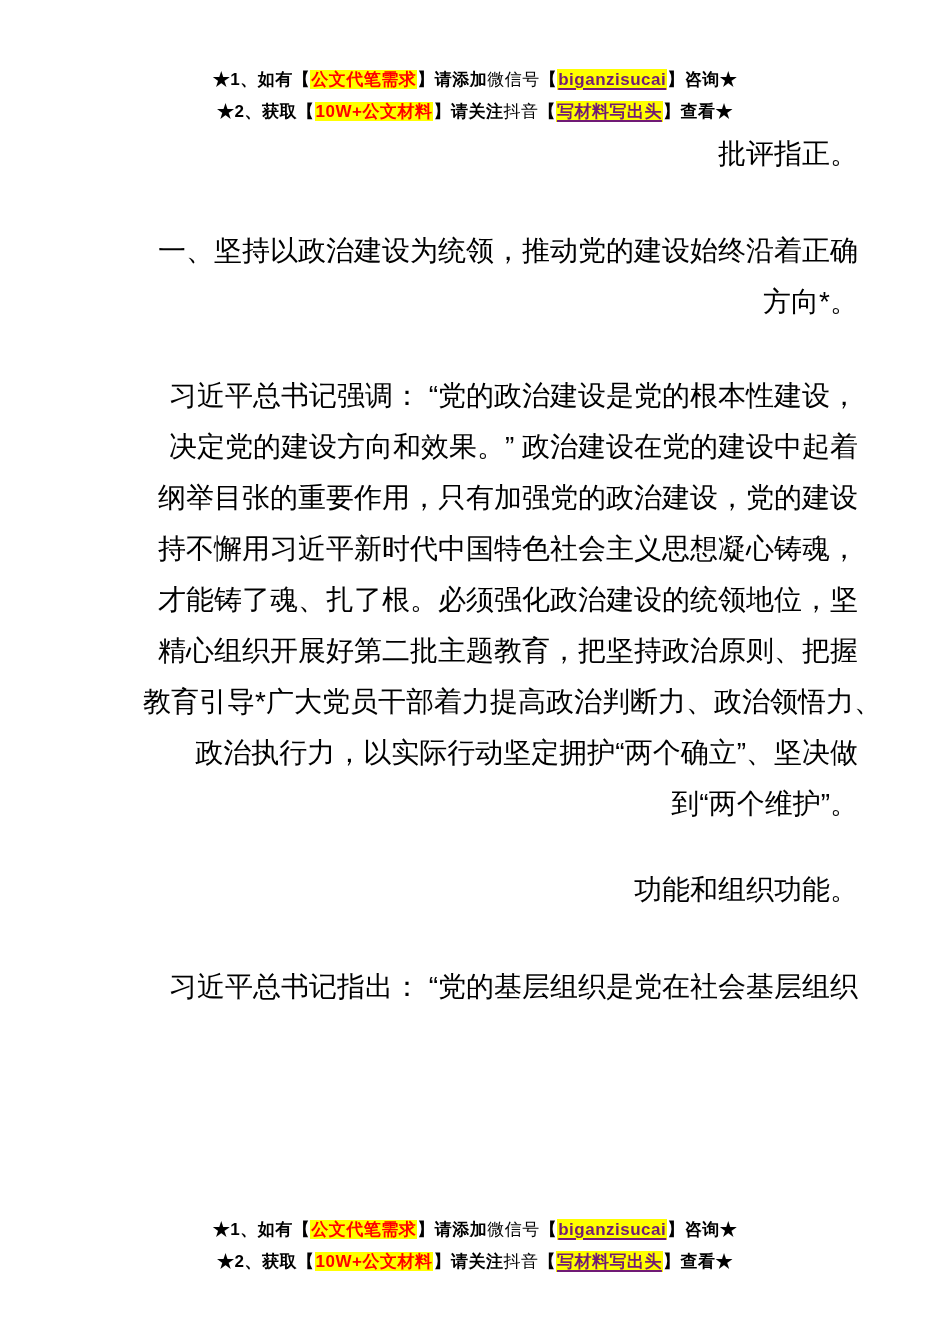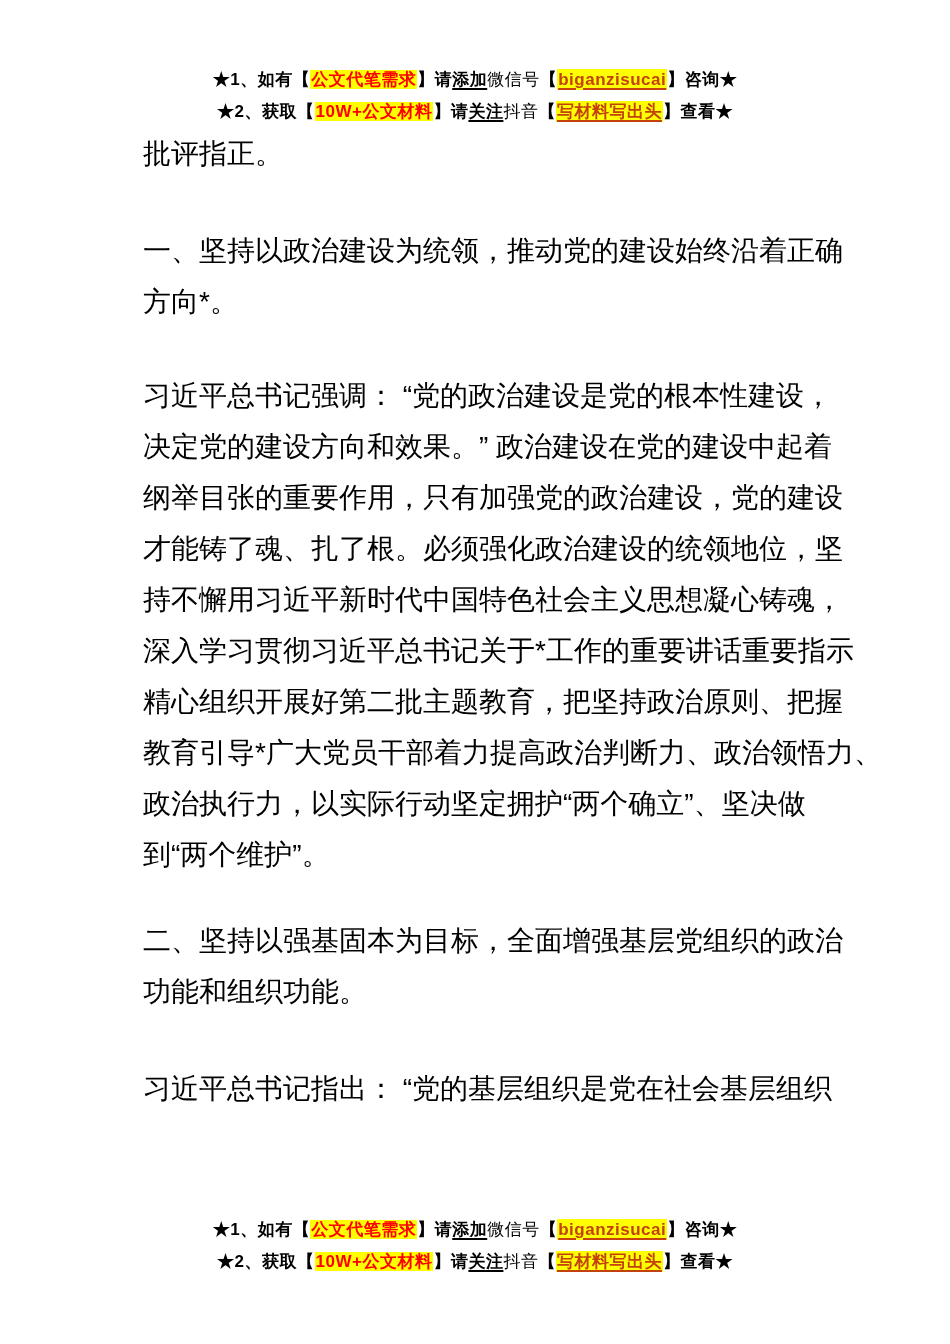--- a/index.html
+++ b/index.html
@@ -28,46 +28,45 @@
     white-space: nowrap;
   }
   .banner-top { top: 64px; }
   .banner-bottom { top: 1214px; }
   .bn-hl {
     color: #FF0000;
     background: #FFFF00;
     padding: 0 1px;
   }
   .bn-ul {
-    text-decoration: underline;
     text-decoration-thickness: 2px;
     text-underline-offset: 3px;
   }
   .bn-hl-ul {
-    color: #c2410c;
+    color: #701a75;
     background: #FFFF00;
     padding: 1px 1px;
     text-decoration: underline;
     text-decoration-thickness: 2px;
     text-underline-offset: 3px;
   }
   .bn-plain { font-weight: 400; }
 
   
   .content {
     position: absolute;
     left: 143px; top: 128px;
     width: 715px;
     font-size: 28px;
     line-height: 51px;
     color: #000000;
     font-weight: 400;
   }
   .block { white-space: nowrap; }
-  .line { height: 51px; }
+  .line { height: 51px; text-align: right; }
   .mt-h1 { margin-top: 46px; }
   .mt-p2 { margin-top: 43px; }
   .mt-h2 { margin-top: 35px; }
   .mt-p3 { margin-top: 46px; }
 </style>
 </head>
 <body>
 
 <div class="page">
 
@@ -88,31 +87,29 @@
 
     <div class="block mt-h1">
       <div class="line">一、坚持以政治建设为统领，推动党的建设始终沿着正确</div>
       <div class="line">方向*。</div>
     </div>
 
     <div class="block mt-p2">
       <div class="line">习近平总书记强调： “党的政治建设是党的根本性建设，</div>
       <div class="line">决定党的建设方向和效果。” 政治建设在党的建设中起着</div>
       <div class="line">纲举目张的重要作用，只有加强党的政治建设，党的建设</div>
+      <div class="line">持不懈用习近平新时代中国特色社会主义思想凝心铸魂，</div>
       <div class="line">才能铸了魂、扎了根。必须强化政治建设的统领地位，坚</div>
-      <div class="line">持不懈用习近平新时代中国特色社会主义思想凝心铸魂，</div>
-      <div class="line">深入学习贯彻习近平总书记关于*工作的重要讲话重要指示</div>
       <div class="line">精心组织开展好第二批主题教育，把坚持政治原则、把握</div>
       <div class="line">教育引导*广大党员干部着力提高政治判断力、政治领悟力、</div>
       <div class="line">政治执行力，以实际行动坚定拥护“两个确立”、坚决做</div>
       <div class="line">到“两个维护”。</div>
     </div>
 
     <div class="block mt-h2">
-      <div class="line">二、坚持以强基固本为目标，全面增强基层党组织的政治</div>
       <div class="line">功能和组织功能。</div>
     </div>
 
     <div class="block mt-p3">
       <div class="line">习近平总书记指出： “党的基层组织是党在社会基层组织</div>
     </div>
 
   </div>
 
   <div class="banner banner-bottom">

